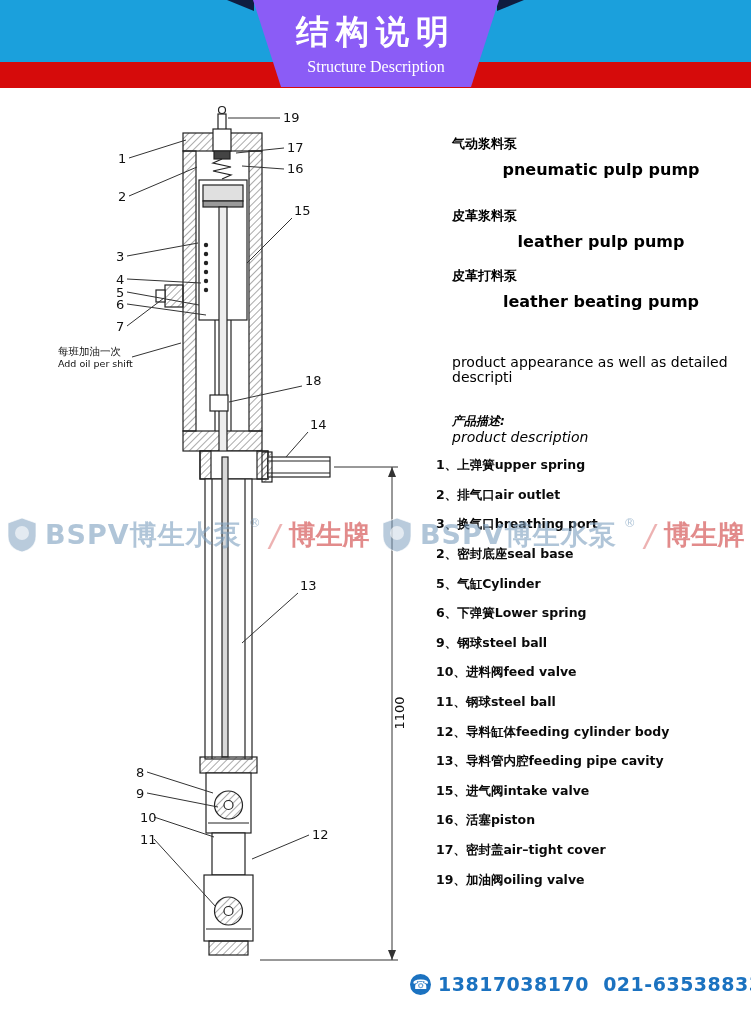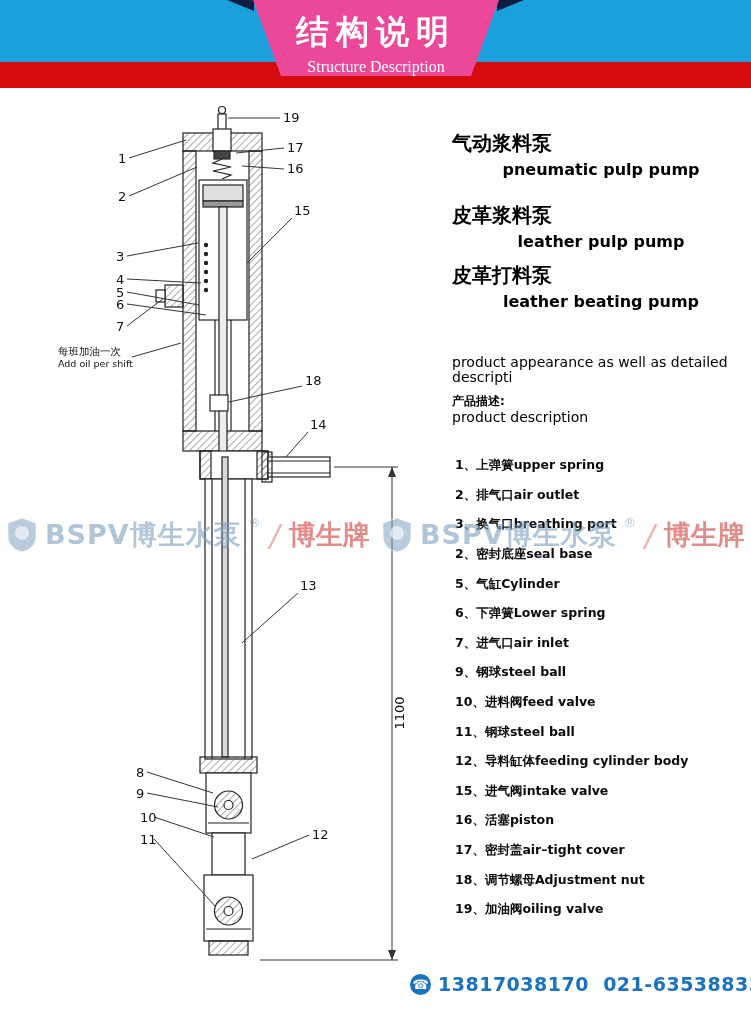--- a/index.html
+++ b/index.html
@@ -6,41 +6,41 @@
   body { font-family:"DejaVu Sans","Liberation Sans",sans-serif; background:#fff; }
   .page { position:relative; width:751px; height:1016px; background:#fff; overflow:hidden; }
 
   
   .banner { position:absolute; top:0; left:0; width:751px; height:88px; }
   .banner-blue { position:absolute; top:0; left:0; right:0; height:62px; background:#1ba0dc; }
   .banner-red  { position:absolute; top:62px; left:0; right:0; height:26px; background:#d60b0b; }
   .wing { position:absolute; top:0; width:27px; height:11px; background:#0f1d40; }
   .wing-left  { left:227px; clip-path:polygon(0 0,100% 0,100% 100%); }
   .wing-right { left:497px; clip-path:polygon(0 0,100% 0,0 100%); }
-  .ribbon { position:absolute; top:0; left:253px; width:246px; height:76px; background:#ec4899;
+  .ribbon { position:absolute; top:0; left:253px; width:246px; height:87px; background:#8b5cf6;
             clip-path:polygon(0 0,100% 0,calc(100% - 28px) 100%,28px 100%);
             display:flex; flex-direction:column; align-items:center; }
   .ribbon-title { margin-top:10px; font-size:33px; font-weight:bold; color:#fff; letter-spacing:7px; white-space:nowrap; }
   .ribbon-sub { margin-top:3px; font-size:16px; font-family:"Liberation Serif","DejaVu Serif",serif; color:#fff; white-space:nowrap; }
 
   
   .pump { position:absolute; left:0; top:95px; }
 
   
   .product-group { position:absolute; left:452px; width:298px; color:#000; }
   .pg1 { top:130px; } .pg2 { top:202px; } .pg3 { top:262px; }
-  .product-cn { font-size:20px; font-weight:bold; line-height:27px; }
+  .product-cn { font-size:13px; font-weight:bold; line-height:27px; }
   .product-en { font-size:16px; font-weight:bold; line-height:25px;text-align:center; }
 
   .desc { position:absolute; left:452px; top:355px; width:298px; color:#000; }
   .desc-cn { font-size:12px; font-weight:bold; line-height:17px; }
   .desc-en { font-size:14px; line-height:15px; }
-  .desc-b2 { margin-top:8px; }
-
-  .parts { position:absolute; left:455px; top:451px; width:296px;text-align:center; }
+  .desc-b2 { margin-top:28px;font-style:italic; }
+
+  .parts { position:absolute; left:436px; top:451px; width:296px;text-align:center; }
   .part-row { height:29.6px; display:flex; align-items:center; font-size:12.5px; font-weight:600; color:#0a0a0a; white-space:nowrap; }
 
   
   .watermark { position:absolute; top:512px; left:0; width:751px; height:46px; display:flex; pointer-events:none; z-index:5; }
   .wm-group { width:375px; display:flex; align-items:center; gap:7px; padding-left:6px; }
   .wm-brand { font-size:27px; font-weight:bold; color:rgba(128,161,192,0.62); letter-spacing:1px; white-space:nowrap; }
   .wm-reg { font-size:12px; color:rgba(128,161,192,0.62); align-self:flex-start; margin-top:4px; }
   .wm-slash { font-size:30px; color:rgba(214,84,84,0.45); font-style:italic; margin:0 2px; }
   .wm-badge { font-size:27px; font-weight:bold; color:rgba(203,44,44,0.55); white-space:nowrap; }
 
@@ -213,29 +213,28 @@
     </div>
   </div>
 
   <div class="parts">
     <div class="part-row">1、上弹簧upper spring</div>
     <div class="part-row">2、排气口air outlet</div>
     <div class="part-row">3、换气口breathing port</div>
     <div class="part-row">2、密封底座seal base</div>
     <div class="part-row">5、气缸Cylinder</div>
     <div class="part-row">6、下弹簧Lower spring</div>
-    <div class="part-row">7、进气口air inlet</div>
     <div class="part-row">9、钢球steel ball</div>
     <div class="part-row">10、进料阀feed valve</div>
     <div class="part-row">11、钢球steel ball</div>
     <div class="part-row">12、导料缸体feeding cylinder body</div>
+    <div class="part-row">13、导料管内腔feeding pipe cavity</div>
     <div class="part-row">15、进气阀intake valve</div>
     <div class="part-row">16、活塞piston</div>
     <div class="part-row">17、密封盖air–tight cover</div>
-    <div class="part-row">18、调节螺母Adjustment nut</div>
     <div class="part-row">19、加油阀oiling valve</div>
   </div>
 
   <div class="watermark">
     <div class="wm-group">
       <svg width="32" height="36" viewBox="0 0 32 36">
         <path d="M16 1 L30 6 V19 C30 28 24 33 16 35 C8 33 2 28 2 19 V6 Z" fill="rgba(128,161,192,0.55)" stroke="rgba(255,255,255,0.7)"></path>
         <circle cx="16" cy="16" r="7" fill="rgba(255,255,255,0.6)"></circle>
       </svg>
       <span class="wm-brand">BSPV博生水泵</span>

